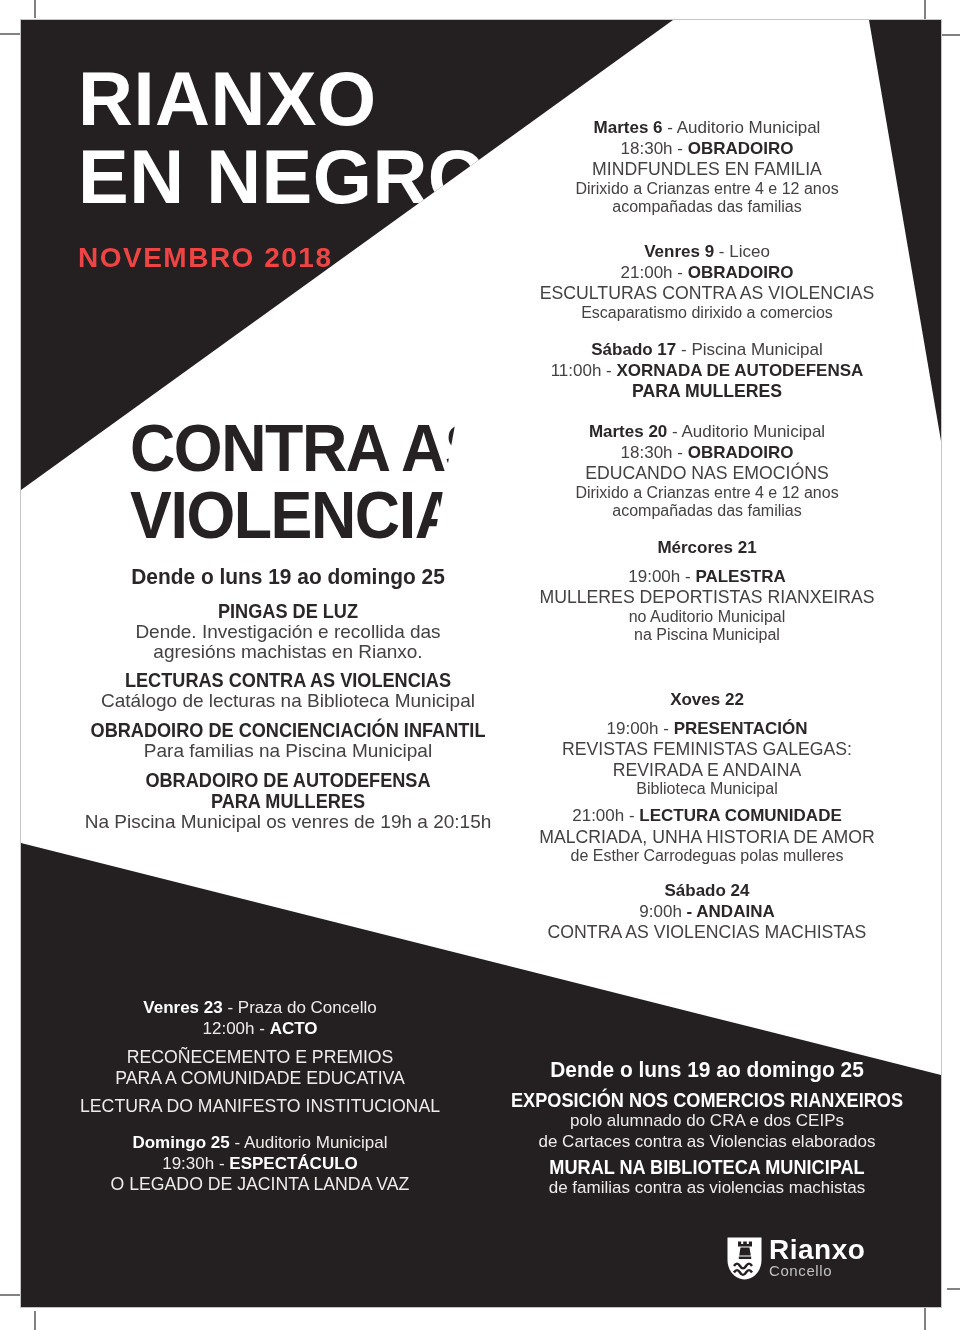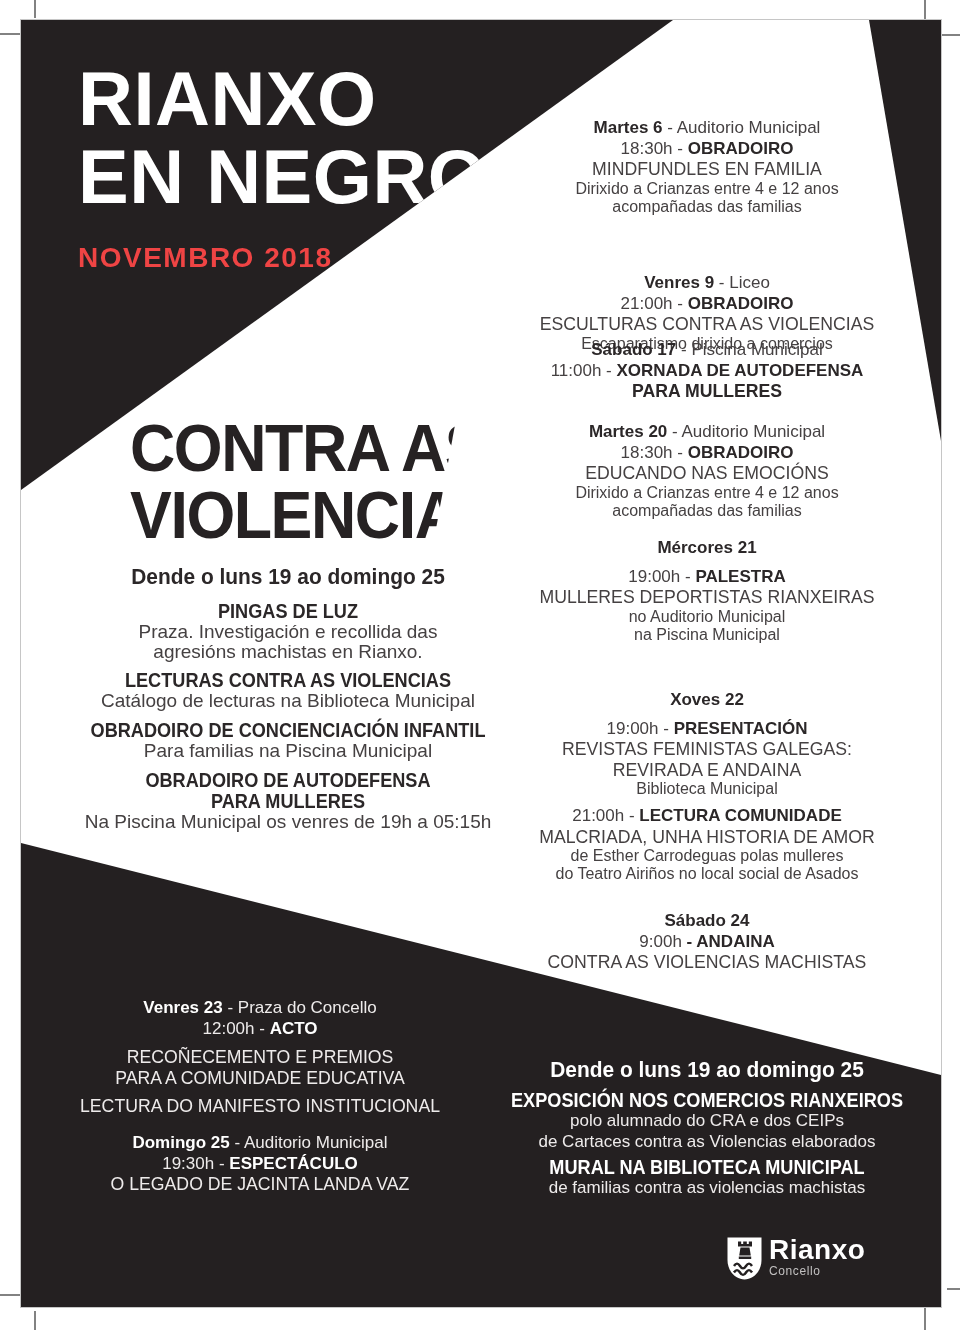--- a/index.html
+++ b/index.html
@@ -39,37 +39,37 @@
   .gap{margin-top:8px;}
   .white .ln{color:#eeebeb;}
   .white .ln b,.white .s-hdr,.white .s-bcaps,.white .s-intro{color:#ffffff;}
   
   #left_intro{left:37px;top:545px;width:460px;}
   #li0{left:37px;top:581px;width:460px;}
   #li1{left:37px;top:650px;width:460px;}
   #li2{left:37px;top:700px;width:460px;}
   #li3{left:37px;top:750px;width:460px;}
   #ev0{left:452px;top:98px;width:468px;}
-  #ev1{left:452px;top:222px;width:468px;margin-top:31px;}
+  #ev1{left:452px;top:222px;width:468px;}
   #ev2{left:452px;top:320px;width:468px;}
   #ev3{left:452px;top:402px;width:468px;}
   #ev4{left:452px;top:518px;width:468px;}
   #ev5{left:452px;top:670px;width:468px;}
-  #ev6{left:452px;top:891px;width:468px;}
+  #ev6{left:452px;top:861px;width:468px;}
   #bl0{left:9px;top:978px;width:460px;}
   #bl1{left:9px;top:1113px;width:460px;}
   #bri{left:456px;top:1038px;width:460px;}
   #br0{left:456px;top:1070px;width:460px;}
   #br1{left:456px;top:1137px;width:460px;}
   
   .logo{position:absolute;left:705px;top:1216px;display:flex;align-items:flex-start;}
   .logo-shield{width:37px;height:45px;display:block;}
   .logo-text{margin-left:6px;}
   .logo-name{color:#ffffff;font-weight:700;font-size:28px;line-height:28px;letter-spacing:0.5px;}
-  .logo-sub{color:#c2c0c0;font-size:12px;line-height:10px;letter-spacing:0.6px;margin-top:2px;}
+  .logo-sub{color:#c2c0c0;font-size:15px;line-height:10px;letter-spacing:0.6px;margin-top:2px;}
 </style>
 </head>
 <body>
 
 <div class="canvas">
 
   <div class="mark" style="left:34px;top:0;width:1.5px;height:18px;"></div>
   <div class="mark" style="left:0;top:33px;width:28px;height:1.5px;"></div>
   <div class="mark" style="left:924px;top:0;width:1.5px;height:27px;"></div>
   <div class="mark" style="left:931px;top:34px;width:29px;height:1.5px;"></div>
@@ -93,35 +93,35 @@
     <div class="heading">
       <div>CONTRA AS</div>
       <div>VIOLENCIAS</div>
     </div>
 
     <div class="block" id="left_intro">
         <div class="ln s-intro"><b>Dende o luns 19 ao domingo 25</b></div>
       </div>
     <div class="block" id="li0">
         <div class="ln s-bcaps"><b>PINGAS DE LUZ</b></div>
-        <div class="ln s-sub"><span>Praza. Investigación e recollida das</span></div>
+        <div class="ln s-sub"><span>Dende. Investigación e recollida das</span></div>
         <div class="ln s-sub"><span>agresións machistas en Rianxo.</span></div>
       </div>
     <div class="block" id="li1">
         <div class="ln s-bcaps"><b>LECTURAS CONTRA AS VIOLENCIAS</b></div>
         <div class="ln s-sub"><span>Catálogo de lecturas na Biblioteca Municipal</span></div>
       </div>
     <div class="block" id="li2">
         <div class="ln s-bcaps"><b>OBRADOIRO DE CONCIENCIACIÓN INFANTIL</b></div>
         <div class="ln s-sub"><span>Para familias na Piscina Municipal</span></div>
       </div>
     <div class="block" id="li3">
         <div class="ln s-bcaps"><b>OBRADOIRO DE AUTODEFENSA</b></div>
         <div class="ln s-bcaps"><b>PARA MULLERES</b></div>
-        <div class="ln s-sub"><span>Na Piscina Municipal os venres de 19h a 05:15h</span></div>
+        <div class="ln s-sub"><span>Na Piscina Municipal os venres de 19h a 20:15h</span></div>
       </div>
 
     <div class="block" id="ev0">
         <div class="ln"><b>Martes 6</b><span> - Auditorio Municipal</span></div>
         <div class="ln"><span>18:30h - </span><b>OBRADOIRO</b></div>
         <div class="ln s-caps"><span>MINDFUNDLES EN FAMILIA</span></div>
         <div class="ln s-small"><span>Dirixido a Crianzas entre 4 e 12 anos</span></div>
         <div class="ln s-small"><span>acompañadas das familias</span></div>
       </div>
     <div class="block" id="ev1">
@@ -151,21 +151,20 @@
       </div>
     <div class="block" id="ev5">
         <div class="ln s-hdr"><b>Xoves 22</b></div>
         <div class="ln  gap"><span>19:00h - </span><b>PRESENTACIÓN</b></div>
         <div class="ln s-caps"><span>REVISTAS FEMINISTAS GALEGAS:</span></div>
         <div class="ln s-caps"><span>REVIRADA E ANDAINA</span></div>
         <div class="ln s-small"><span>Biblioteca Municipal</span></div>
         <div class="ln  gap"><span>21:00h - </span><b>LECTURA COMUNIDADE</b></div>
         <div class="ln s-caps"><span>MALCRIADA, UNHA HISTORIA DE AMOR</span></div>
         <div class="ln s-small"><span>de Esther Carrodeguas polas mulleres</span></div>
-        <div class="ln s-small"><span>do Teatro Airiños no local social de Asados</span></div>
       </div>
     <div class="block" id="ev6">
         <div class="ln s-hdr"><b>Sábado 24</b></div>
         <div class="ln"><span>9:00h </span><b>- ANDAINA</b></div>
         <div class="ln s-caps"><span>CONTRA AS VIOLENCIAS MACHISTAS</span></div>
       </div>
 
     <div class="shape bottom white">
       <div class="block" id="bl0">
           <div class="ln"><b>Venres 23</b><span> - Praza do Concello</span></div>

